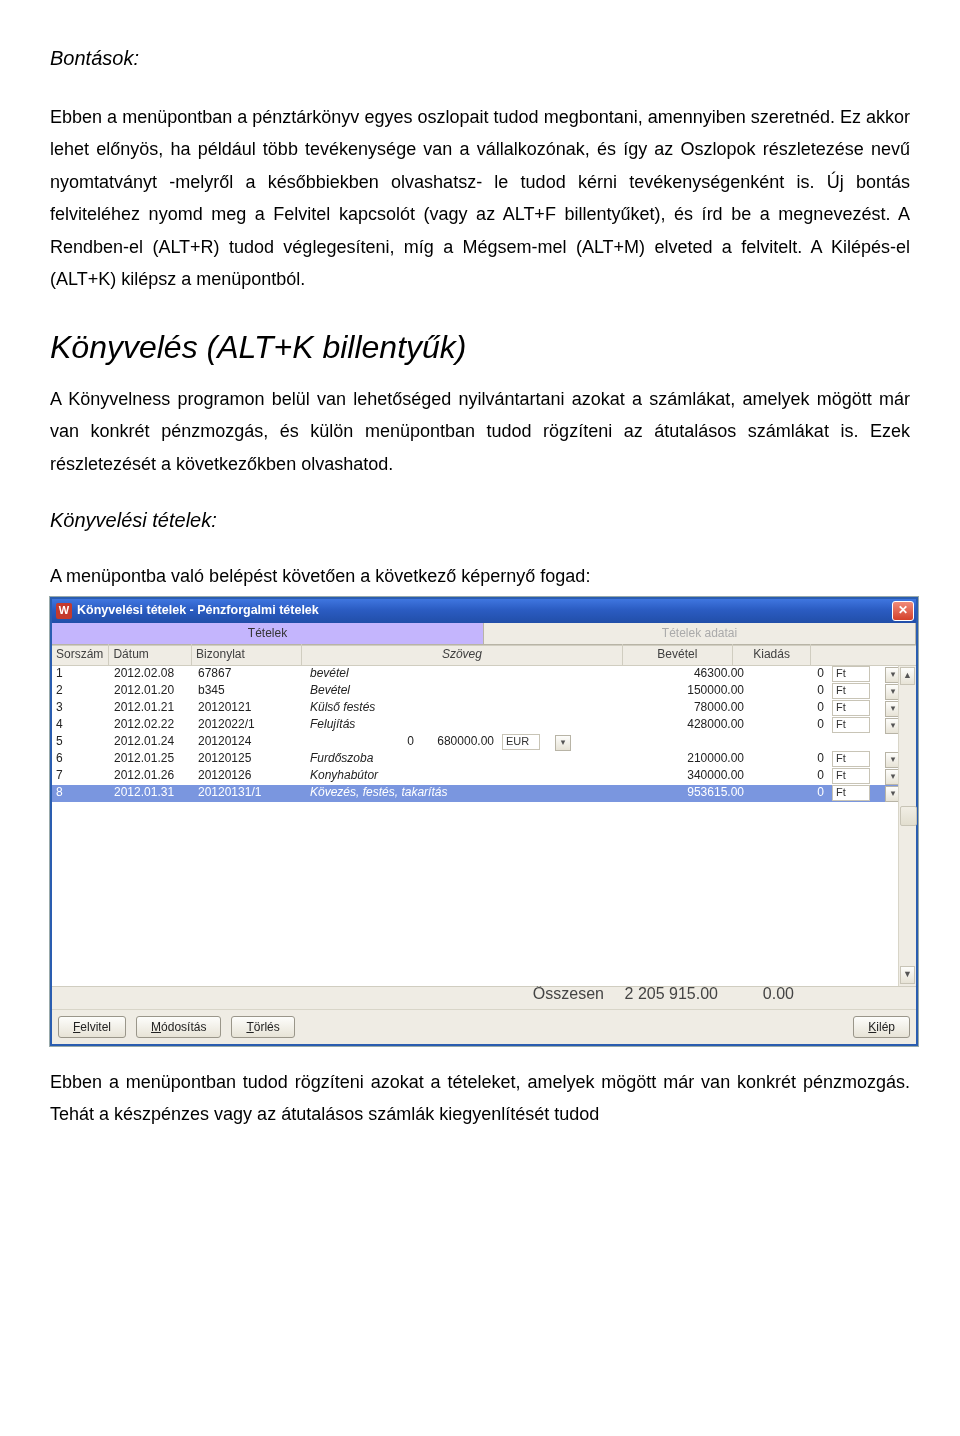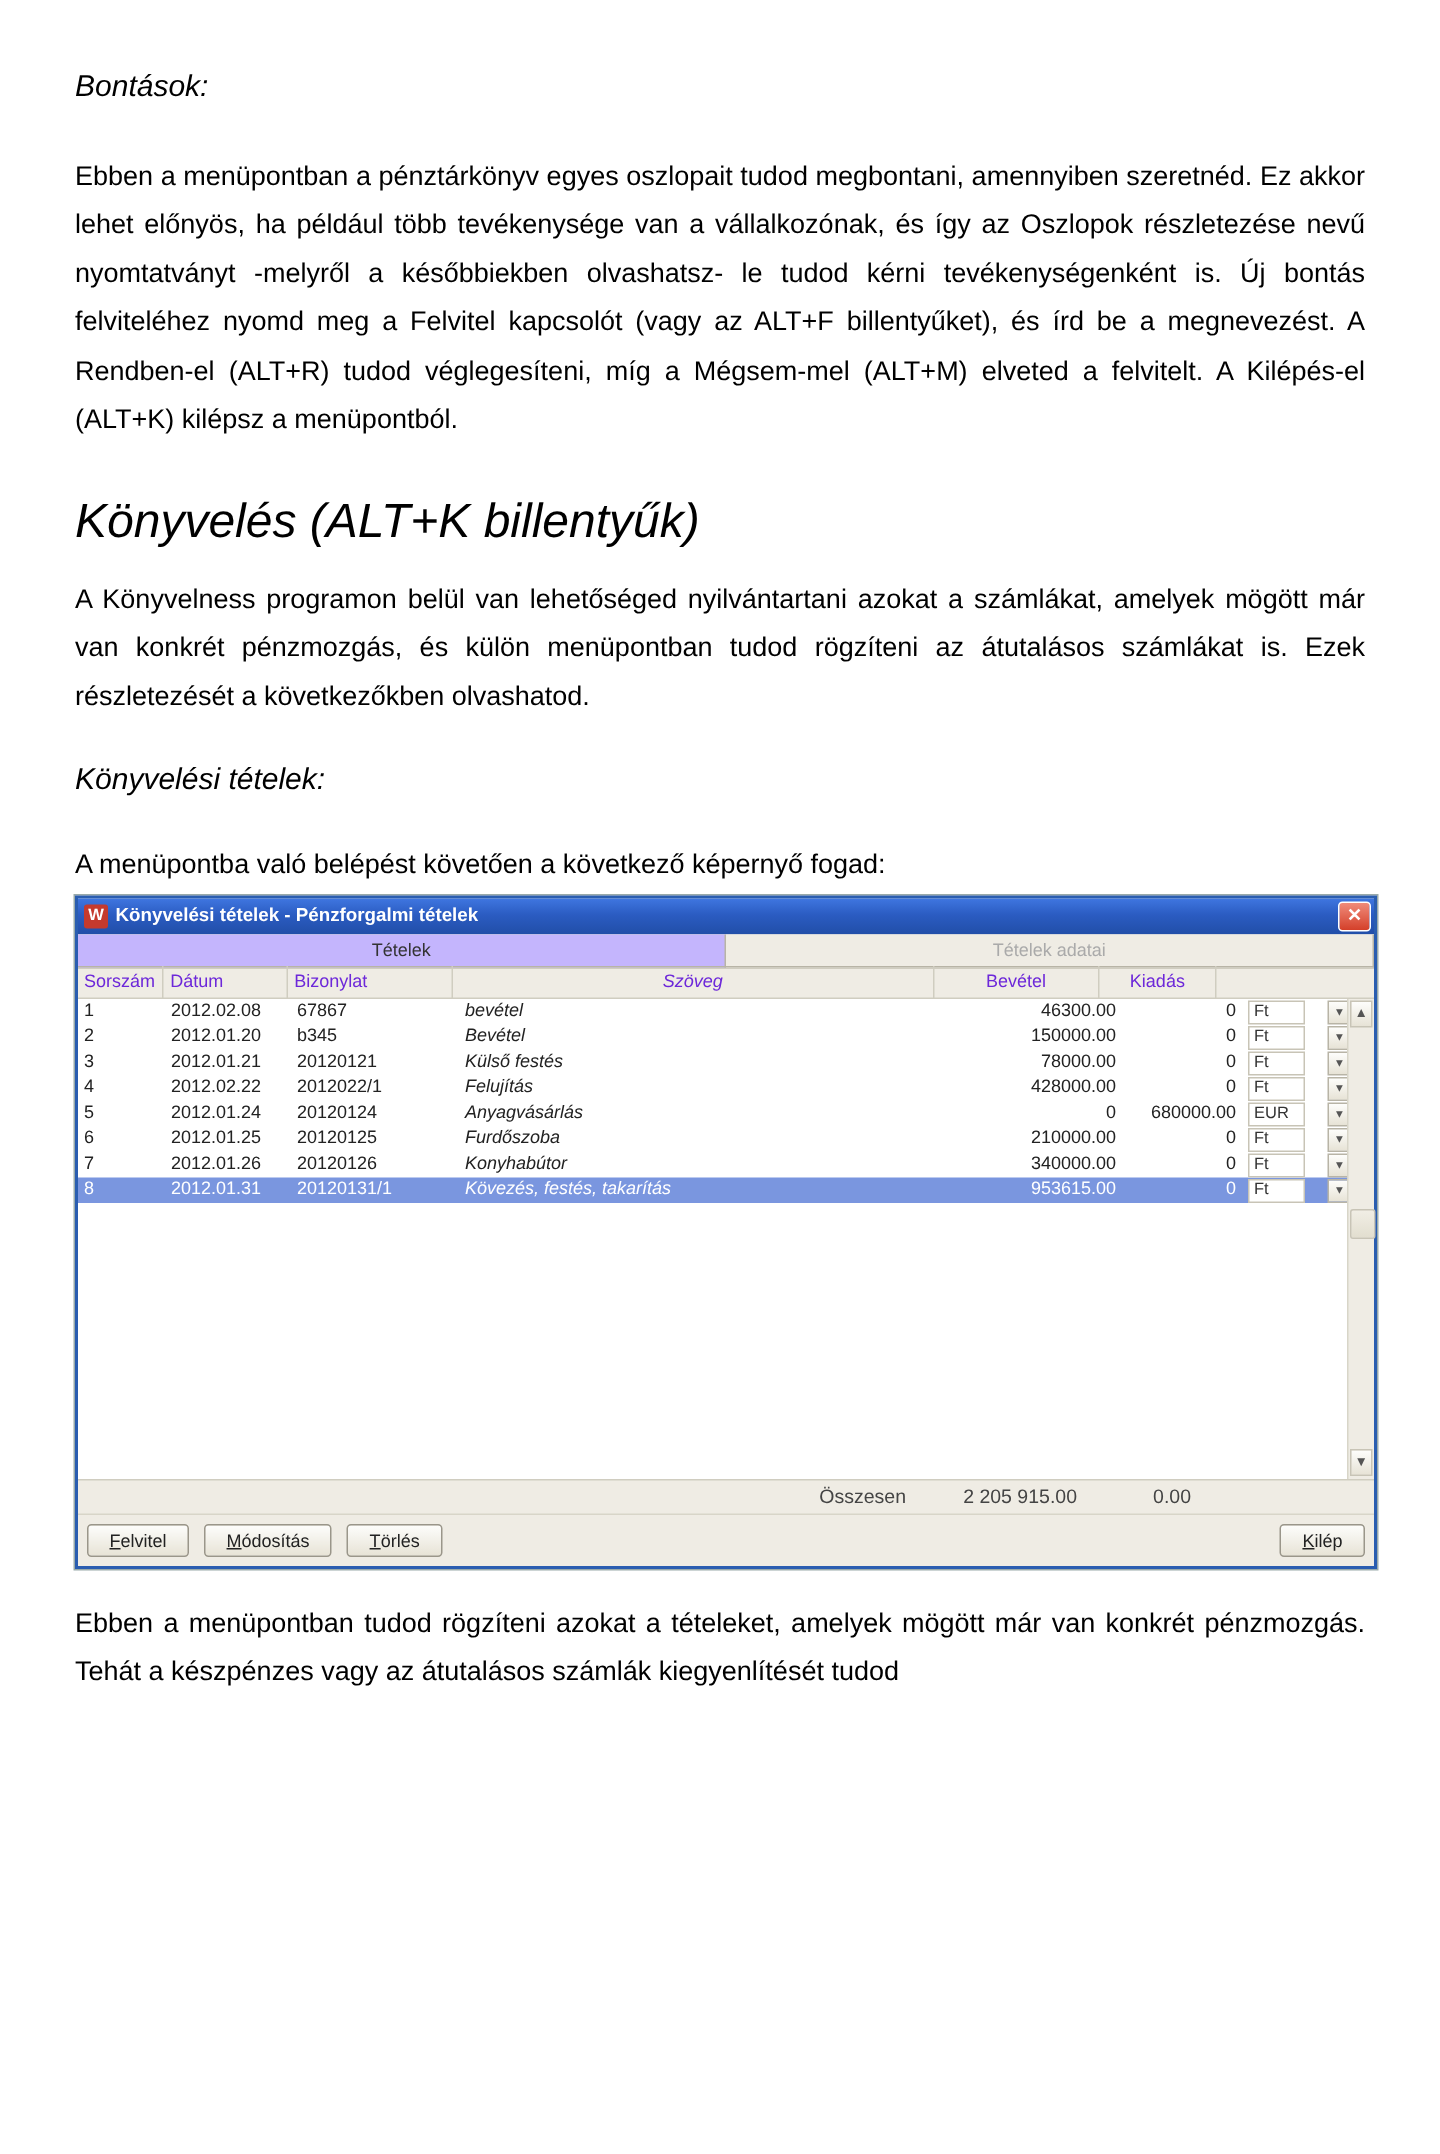--- a/index.html
+++ b/index.html
@@ -107,21 +107,21 @@
   }
   .grid-head {
     background: #efece4;
     border-top: 1px solid #d0cdc0;
     border-bottom: 1px solid #d0cdc0;
     height: 19px;
   }
   .grid-head .cell {
     border-right: 1px solid #d0cdc0;
     padding: 0 4px;
-    color: #6d28d9;
+    color: #404040;
   }
   .grid-body {
     background: #fff;
     min-height: 320px;
     position: relative;
   }
   .grid-row {
     height: 17px;
     border-bottom: 0px solid transparent;
   }
@@ -189,22 +189,22 @@
     position:absolute;
     left:1px;
     width:15px;
     background:linear-gradient(#f1eee5,#e2decf);
     border:1px solid #c8c4b6;
     border-radius:2px;
   }
   .summary {
     display:flex;
     height:22px;
-    align-items:center;
-    font-size:13px;
+    align-items:flex-end;
+    font-size:16px;
     color:#444;
     border-top:1px solid #d0cdc0;
     background:#efece4;
   }
   .buttonbar {
     display:flex;
     height:30px;
     align-items:center;
     padding: 2px 6px;
     background:#efece4;
@@ -300,21 +300,20 @@
         <div class="cell c-szov">Felujítás</div>
         <div class="cell c-bev">428000.00</div>
         <div class="cell c-kiad">0</div>
         <div class="cell c-cur"><span class="curbox">Ft</span></div>
         <div class="cell c-drop"><span class="dropbtn">▾</span></div>
       </div>
       <div class="grid-row">
         <div class="cell c-sor">5</div>
         <div class="cell c-datum">2012.01.24</div>
         <div class="cell c-biz">20120124</div>
-        <div class="cell c-szov">Anyagvásárlás</div>
         <div class="cell c-bev">0</div>
         <div class="cell c-kiad">680000.00</div>
         <div class="cell c-cur"><span class="curbox">EUR</span></div>
         <div class="cell c-drop"><span class="dropbtn">▾</span></div>
       </div>
       <div class="grid-row">
         <div class="cell c-sor">6</div>
         <div class="cell c-datum">2012.01.25</div>
         <div class="cell c-biz">20120125</div>
         <div class="cell c-szov">Furdőszoba</div>

